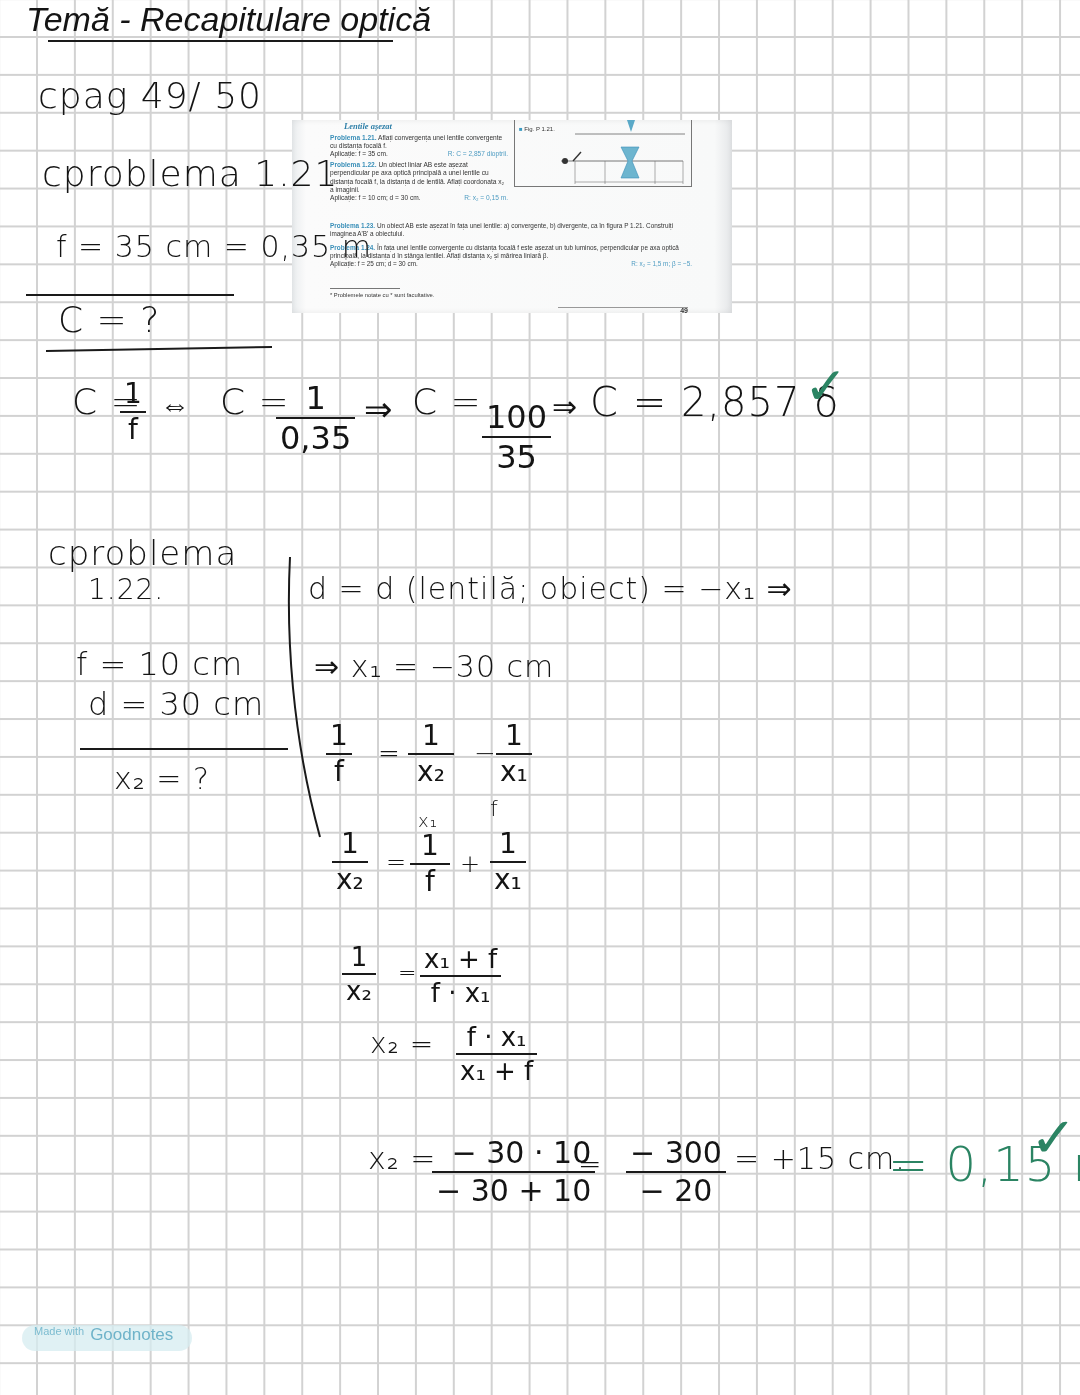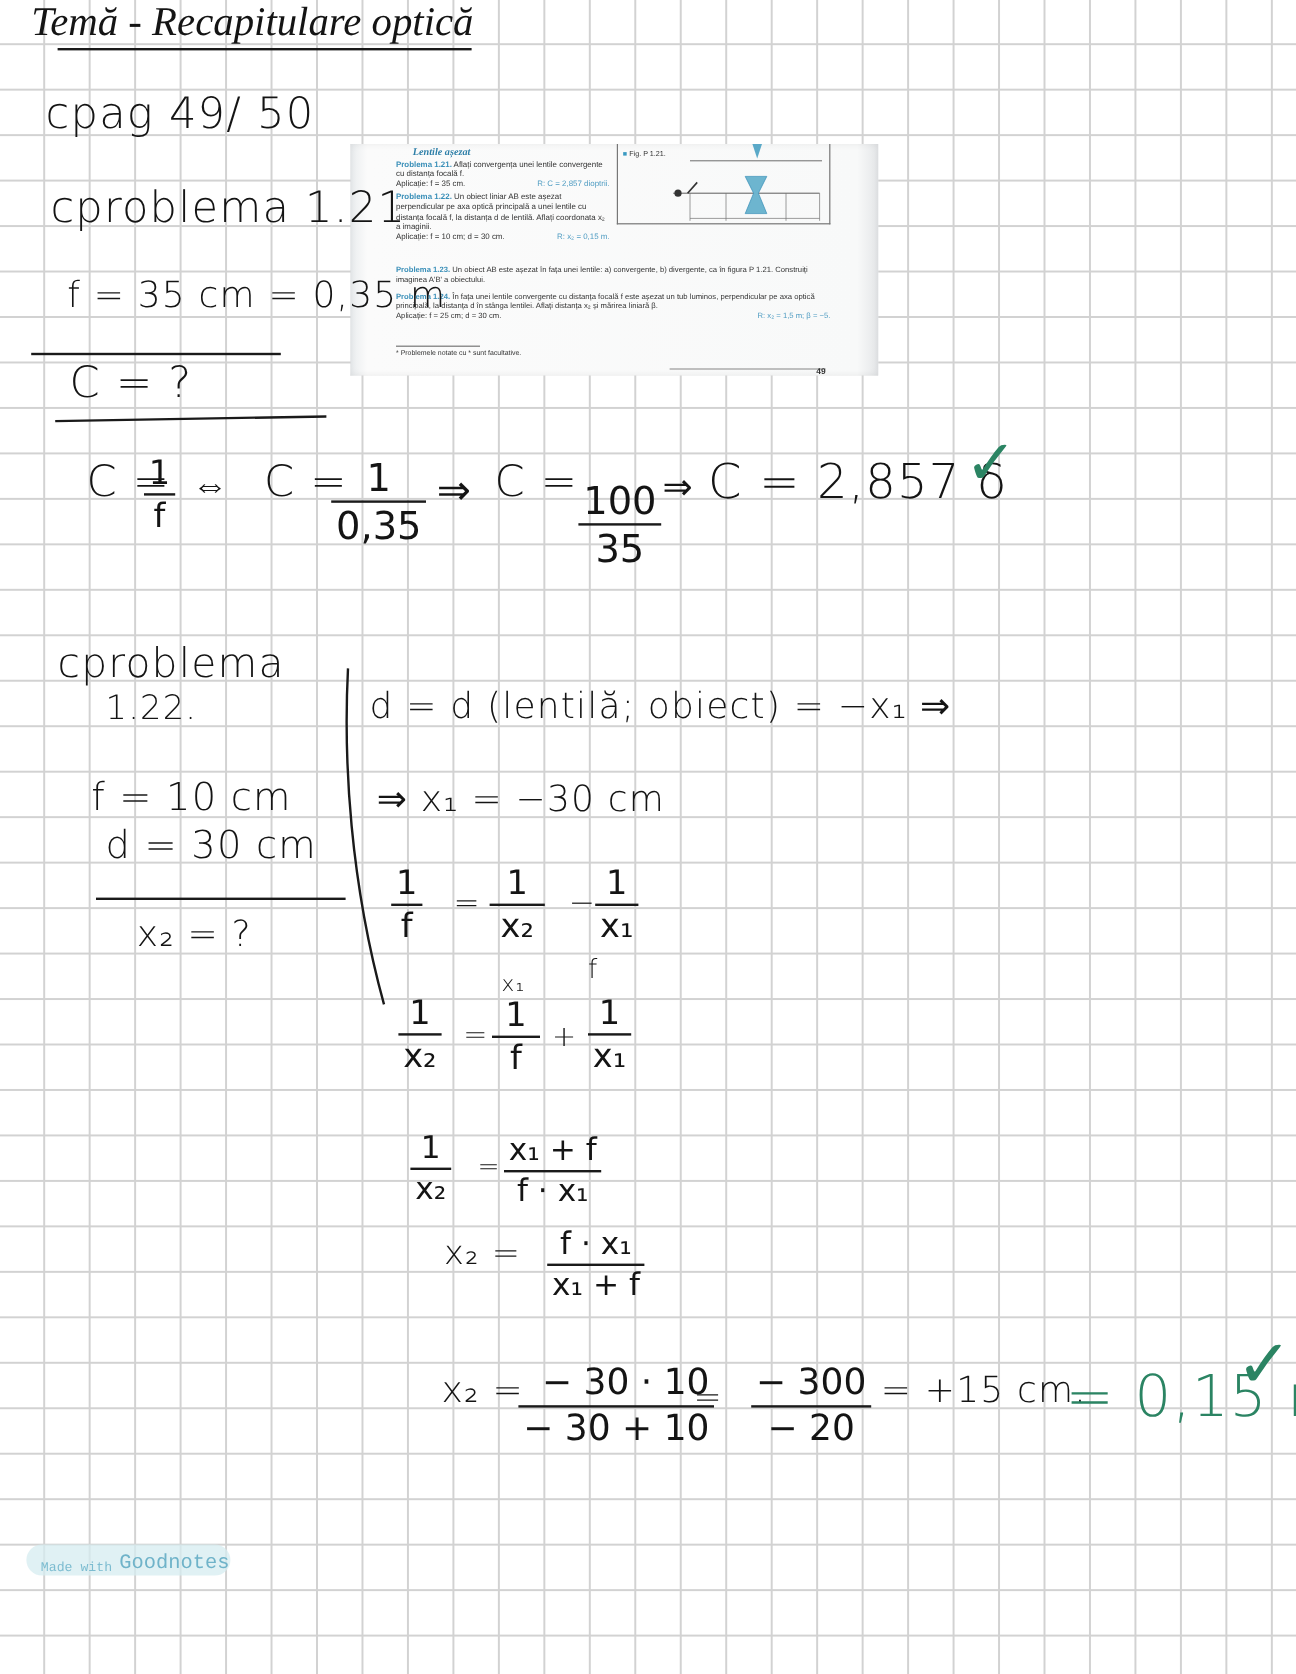--- a/index.html
+++ b/index.html
@@ -8,21 +8,21 @@
     background-color: #ffffff;
     background-image:
       linear-gradient(to right, #d2d2d2 0, #d2d2d2 2px, transparent 2px),
       linear-gradient(to bottom, #d2d2d2 0, #d2d2d2 2px, transparent 2px);
     background-size: 37.9px 37.9px;
     background-position: 36px 36px;
     font-family: "DejaVu Sans", sans-serif;
     color: #111;
   }
   .hw { position: absolute; white-space: nowrap; color: #141414; line-height: 1; }
-  .hw.script { font-family: Liberation Serif, serif; font-style: italic; }
+  .hw.script { font-family: Liberation Sans, sans-serif; font-style: italic; }
   .hw.pen { font-family: "DejaVu Sans", sans-serif; font-weight: 300; letter-spacing: 1px; }
   .green { color: #2b8463 !important; }
   .rule { position: absolute; background: #1a1a1a; height: 2px; }
   .frac { position: absolute; display: inline-flex; flex-direction: column; align-items: center; font-family: "DejaVu Sans", sans-serif; color:#141414; }
   .frac .num, .frac .den { line-height: 1; padding: 0 4px; }
   .frac .bar { width: 100%; height: 2px; background: #1a1a1a; margin: 3px 0; }
 
   
   .book {
     position: absolute; left: 292px; top: 120px; width: 440px; height: 193px;
@@ -39,24 +39,24 @@
   .book .figbox { position: absolute; left: 222px; top: 0; width: 176px; height: 66px; border-right: 1px solid #777; border-bottom: 1px solid #777; border-left: 1px solid #777;}
   .book .figlabel { position: absolute; left: 4px; top: 6px; font-size: 6px; color:#333; }
   .book .figlabel .dot { color:#3a9ac2; }
   .book .foot { position: absolute; left: 38px; top: 172px; font-size: 5.8px; }
   .book .footrule { position: absolute; left: 38px; top: 168px; width: 70px; height: 1px; background:#777; }
   .book .pagenum { position: absolute; right: 44px; top: 187px; font-size: 7px; font-weight: bold; }
   .book .pagerule { position: absolute; right: 44px; top: 187px; width: 130px; height: 1px; background:#999; }
 
   
   .badge {
-    position: absolute; left: 22px; top: 1287px; width: 170px; height: 26px;
+    position: absolute; left: 22px; top: 1325px; width: 170px; height: 26px;
     border-radius: 13px; background: rgba(214,236,240,0.75);
-    display: flex; align-items: flex-end; padding-left: 12px; box-sizing: border-box;
-    font-family: Liberation Mono, monospace; color: #7cbcd0;
+    display: flex; align-items: flex-start; padding-left: 12px; box-sizing: border-box;
+    font-family: Liberation Sans, sans-serif; color: #7cbcd0;
   }
   .badge .mw { font-size: 11px; margin-right: 6px; }
   .badge .gn { font-size: 17px; color: #6fb3c9; }
 </style>
 </head>
 <body>
 
 <div class="hw script" style="left:26px; top:2px; font-size:34px;">Temă - Recapitulare optică</div>
 <div class="rule" style="left:48px; top:40px; width:345px; height:2px;"></div>
 

